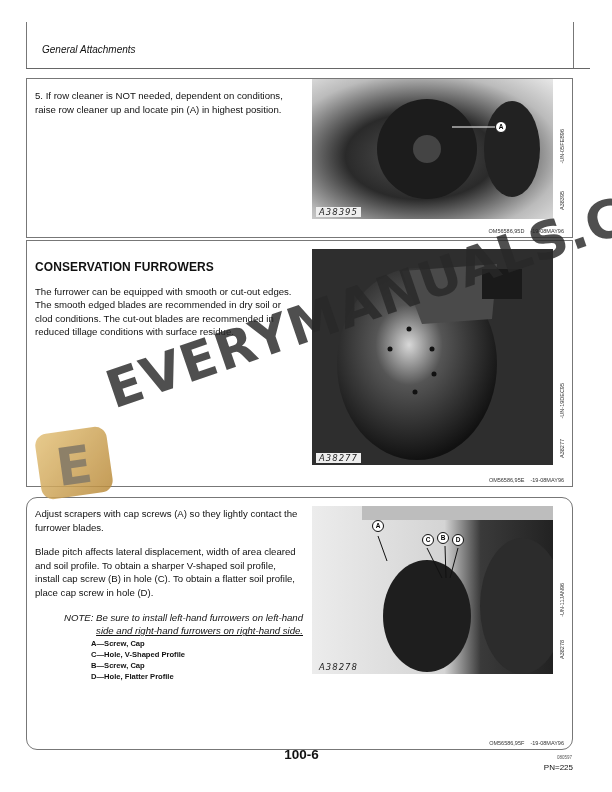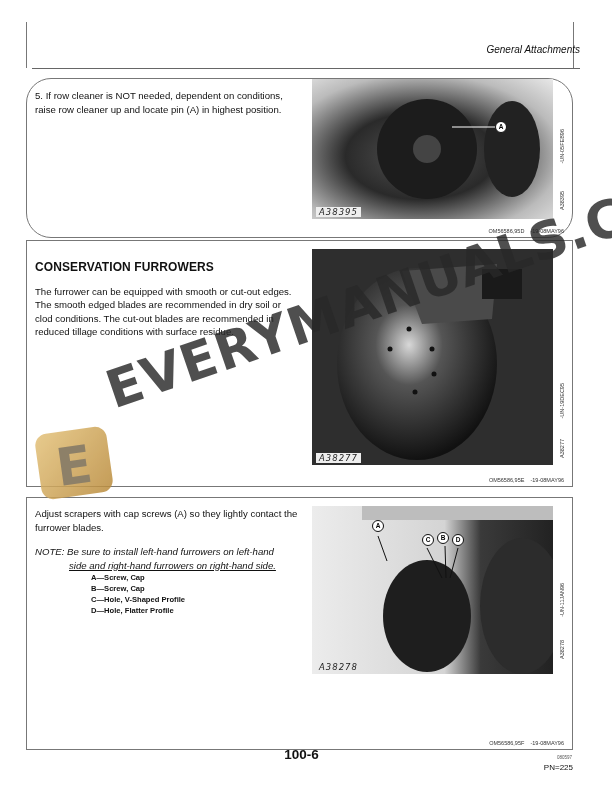--- a/index.html
+++ b/index.html
@@ -1,32 +1,32 @@
 <!DOCTYPE html>
 <html><head>
 <meta charset="utf-8">
 <style>
   html, body { margin: 0; padding: 0; background: #ffffff; }
   body { width: 612px; height: 792px; position: relative; overflow: hidden;
          font-family: "Liberation Sans", sans-serif; color: #111; }
 
   .top-rule-left { position: absolute; left: 26px; top: 22px; width: 1px; height: 46px; background: #777; }
   .top-rule-right { position: absolute; left: 573px; top: 22px; width: 1px; height: 46px; background: #777; }
-  .running-head { position: absolute; left: 32px; top: 44px; width: 548px; height: 24px;
-                  border-bottom: 1px solid #666; text-align: right; font-style: italic; font-size: 10px; line-height: 12px; }
+  .running-head { position: absolute; left: 26px; top: 44px; width: 548px; height: 24px;
+                  border-bottom: 1px solid #666; text-align: left; font-style: italic; font-size: 10px; line-height: 12px; padding-left: 16px; }
 
   .section { position: absolute; left: 26px; width: 547px; border: 1px solid #777; background: #fff; box-sizing: border-box; }
-  .s1 { top: 78px; height: 160px; border-radius: 25px; }
+  .s1 { top: 78px; height: 160px; }
   .s2 { top: 240px; height: 247px; }
-  .s3 { top: 497px; height: 253px; }
+  .s3 { top: 497px; height: 253px; border-radius: 11px; }
 
   .text-col { position: absolute; left: 8px; width: 265px; font-size: 9.6px; line-height: 13.6px; }
   .text-col p { margin: 0 0 11px 0; }
   .heading { font-weight: bold; font-size: 12px; margin-bottom: 10px; letter-spacing: 0.1px; }
-  .note { font-style: italic; }
+  .note { font-style: italic; text-align: right; }
   .note .indent { display: block; padding-left: 34px; text-decoration: underline; }
 
   .legend { padding-left: 56px; font-weight: bold; font-size: 7.6px; line-height: 11px; }
 
   .photo { position: absolute; background: #3a3a3a; overflow: hidden; }
   .photo .fig-id { position: absolute; left: 4px; bottom: 2px; background: #eee; color: #222;
                    font-style: italic; font-size: 8.5px; padding: 0 3px; letter-spacing: 1px; font-family: "DejaVu Sans", sans-serif; }
 
   .side-code { position: absolute; font-size: 5.5px; color: #333; writing-mode: vertical-rl; transform: rotate(180deg); white-space: nowrap; }
   .ref-code { position: absolute; right: 8px; bottom: 3px; font-size: 5.5px; color: #333; white-space: pre; }
@@ -97,28 +97,29 @@
     <span class="fig-id">A38277</span>
   </div>
   <span class="side-code" style="left:532px; top:142px;">-UN-19DEC95</span>
   <span class="side-code" style="left:532px; top:198px;">A38277</span>
   <span class="ref-code">OM56586,95E    -19-08MAY96</span>
 </div>
 
 <div class="section s3">
   <div class="text-col" style="top:9px; width:268px;">
     <p>Adjust scrapers with cap screws (A) so they lightly contact the furrower blades.</p>
+    <p>Blade pitch affects lateral displacement, width of area cleared and soil profile. To obtain a sharper V-shaped soil profile, install cap screw (B) in hole (C). To obtain a flatter soil profile, place cap screw in hole (D).</p>
     <div class="note">
       <span>NOTE: Be sure to install left-hand furrowers on left-hand</span>
       <span class="indent">side and right-hand furrowers on right-hand side.</span>
     </div>
     <div class="legend">
       <div>A—Screw, Cap</div>
+      <div>C—Hole, V-Shaped Profile</div>
       <div>B—Screw, Cap</div>
-      <div>C—Hole, V-Shaped Profile</div>
       <div>D—Hole, Flatter Profile</div>
     </div>
   </div>
   <div class="photo" style="left:285px; top:8px; width:241px; height:168px; background: linear-gradient(90deg, #ececec 0%, #d4d4d4 55%, #3a3a3a 70%, #222 100%);">
     <svg width="241" height="168">
       <rect x="50" y="0" width="191" height="14" fill="#bdbdbd"></rect>
       <ellipse cx="115" cy="110" rx="44" ry="56" fill="#1e1e1e"></ellipse>
       <ellipse cx="210" cy="100" rx="42" ry="68" fill="#2c2c2c"></ellipse>
       <line x1="66" y1="30" x2="75" y2="55" stroke="#111" stroke-width="1"></line>
       <line x1="115" y1="42" x2="130" y2="72" stroke="#111" stroke-width="1"></line>

